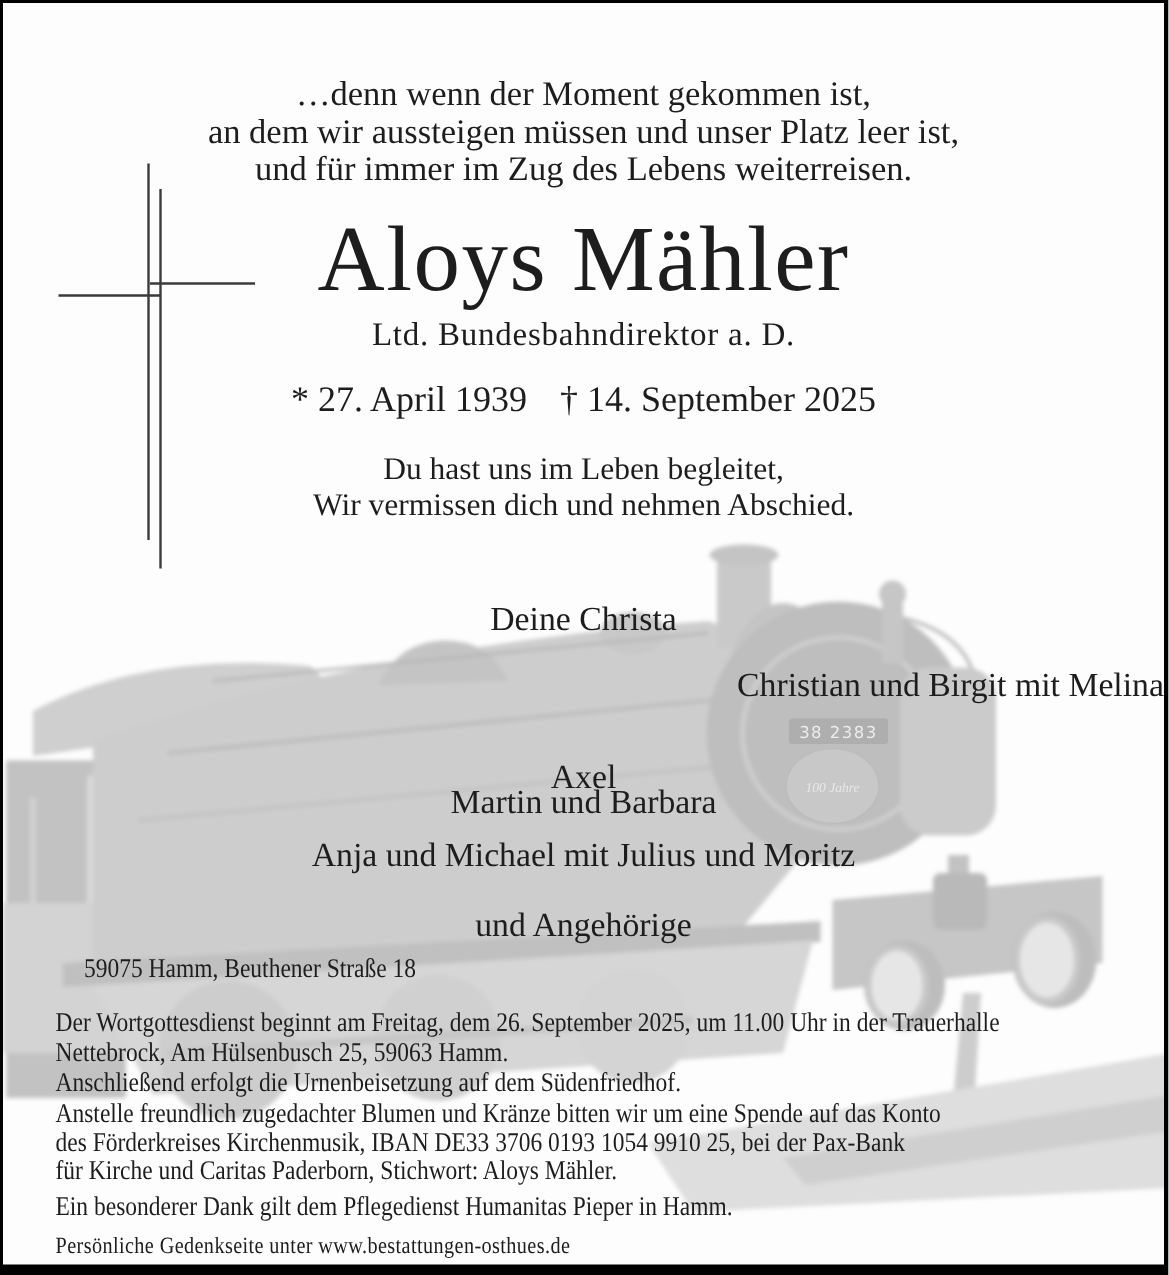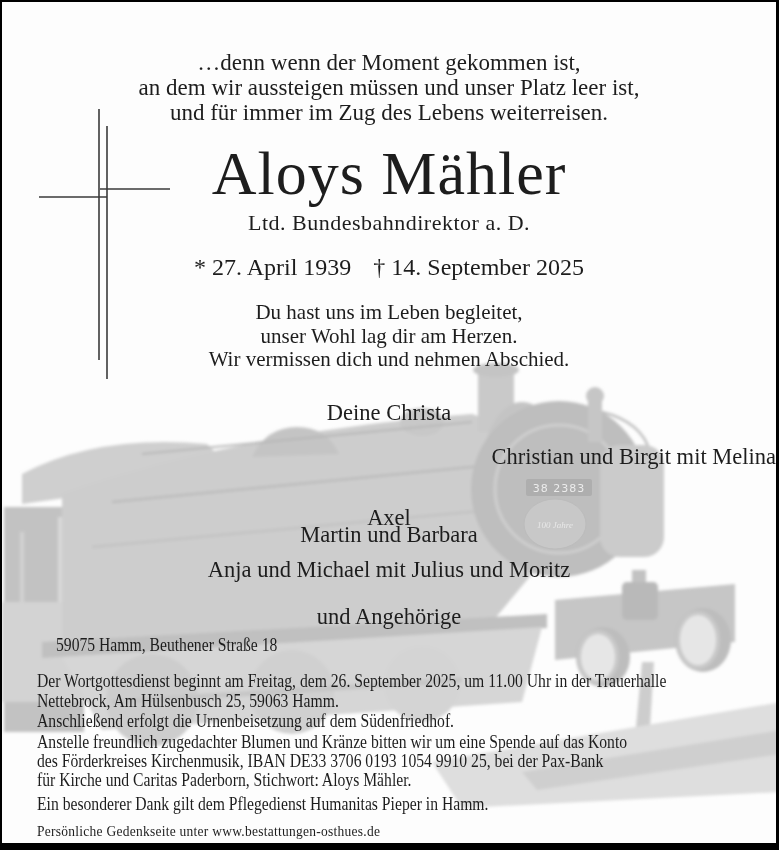--- a/index.html
+++ b/index.html
@@ -122,21 +122,20 @@
 
   <div class="txt c name">Aloys Mähler</div>
   <div class="txt c subtitle">Ltd. Bundesbahndirektor a. D.</div>
 
   <div class="txt c dates">
     <span class="birth">* 27. April 1939</span><span>† 14. September 2025</span>
   </div>
 
   <div class="txt c verse">
     <div>Du hast uns im Leben begleitet,</div>
-    <div>unser Wohl lag dir am Herzen.</div>
     <div>Wir vermissen dich und nehmen Abschied.</div>
   </div>
 
   <div class="txt c mourner m0">Deine Christa</div>
   <div class="txt c mourner m1">Christian und Birgit mit Melina</div>
   <div class="txt c mourner m2">Axel</div>
   <div class="txt c mourner m3">Martin und Barbara</div>
   <div class="txt c mourner m4">Anja und Michael mit Julius und Moritz</div>
   <div class="txt c mourner m5">und Angehörige</div>
 

